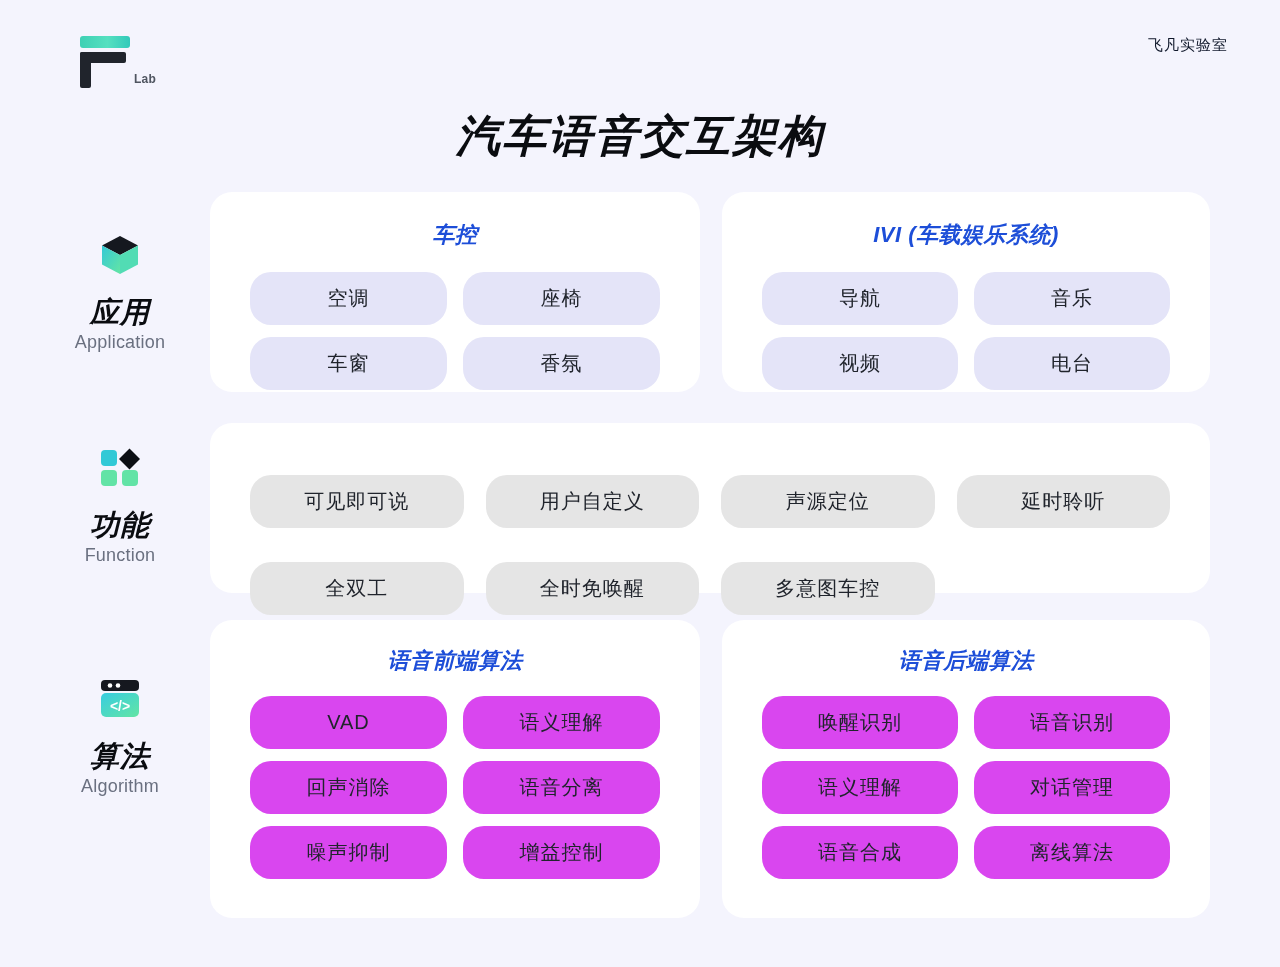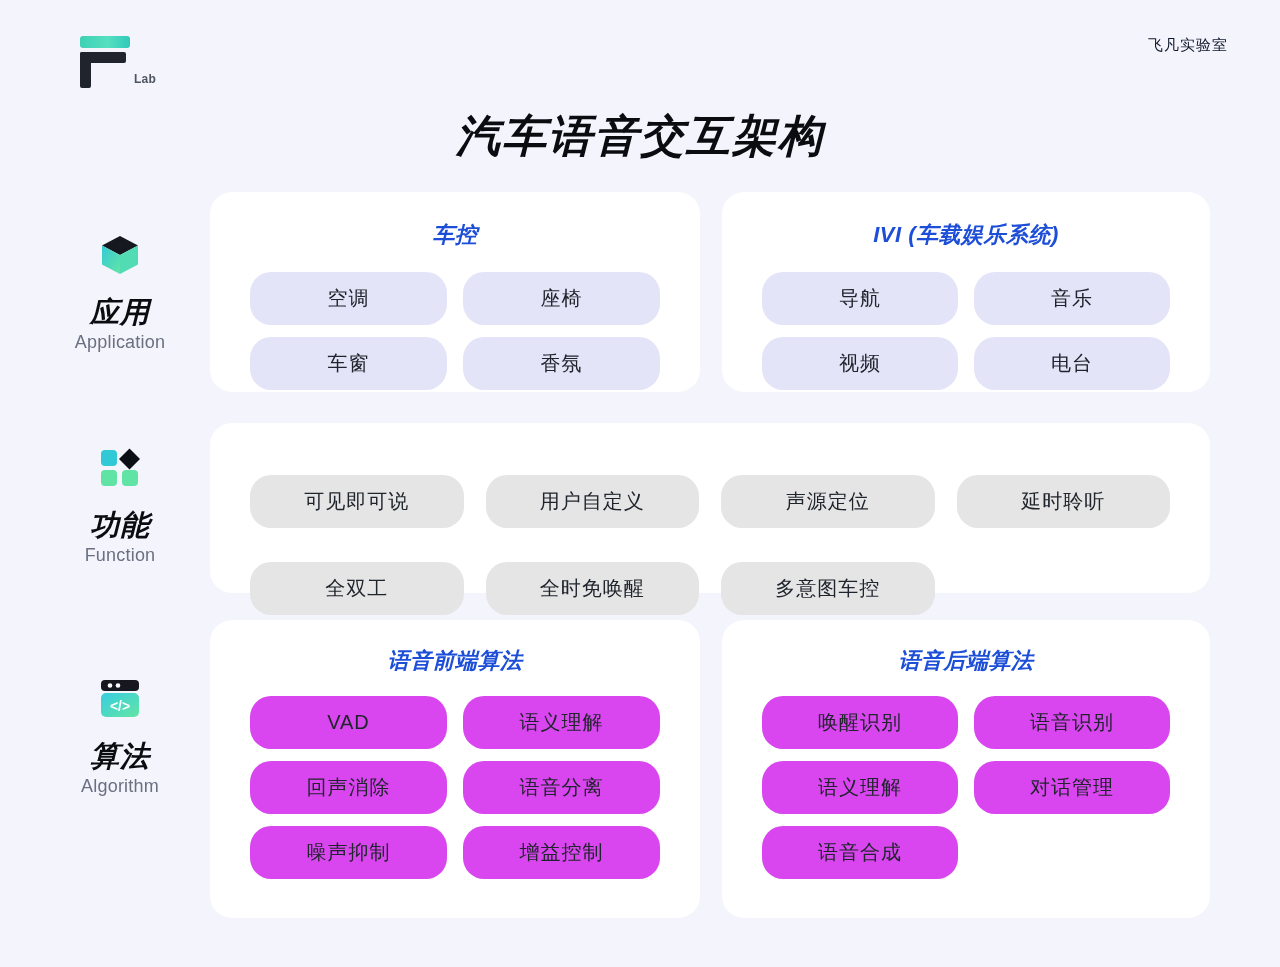--- a/index.html
+++ b/index.html
@@ -302,15 +302,16 @@
       </div>
     </div>
     <div class="card card-back">
       <div class="card-title">语音后端算法</div>
       <div class="chips">
         <div class="chip chip-mint">唤醒识别</div>
         <div class="chip chip-mint">语音识别</div>
         <div class="chip chip-mint">语义理解</div>
         <div class="chip chip-mint">对话管理</div>
         <div class="chip chip-mint">语音合成</div>
+        <div class="chip chip-mint">离线算法</div>
       </div>
     </div>
   </div>
 
 </body></html>

